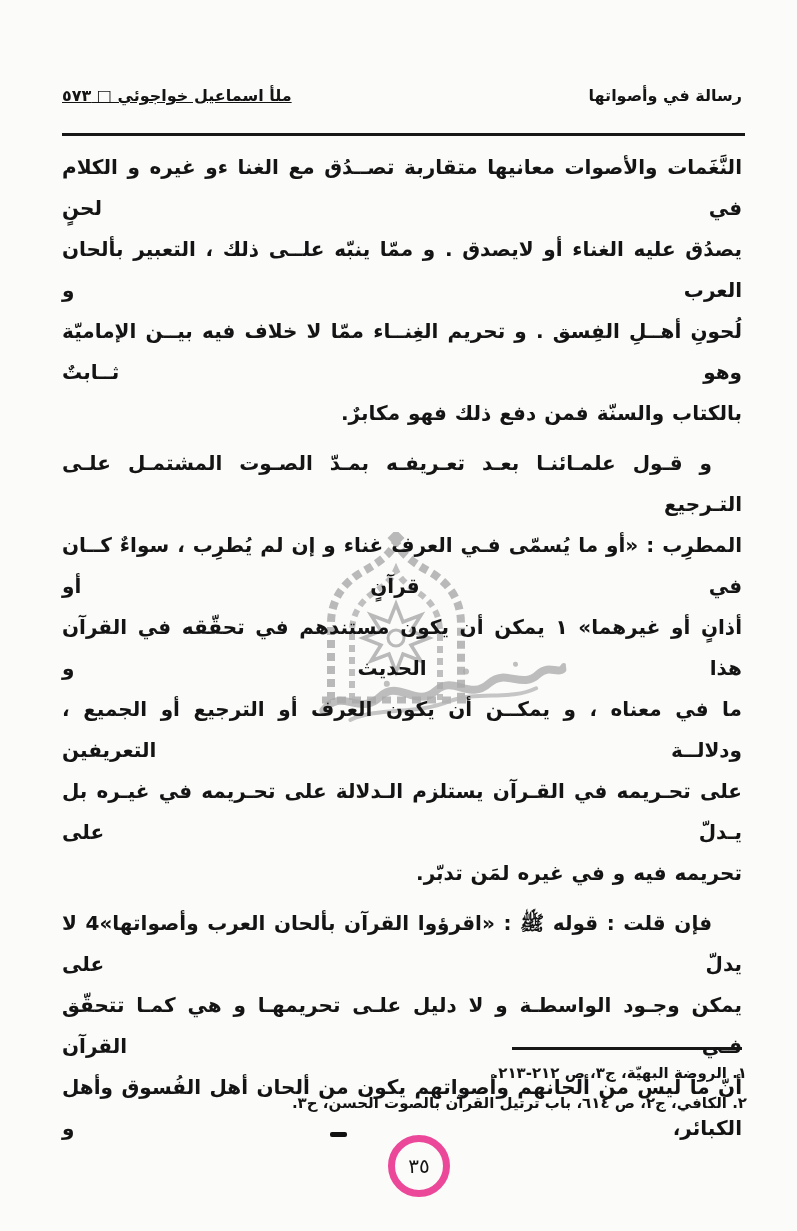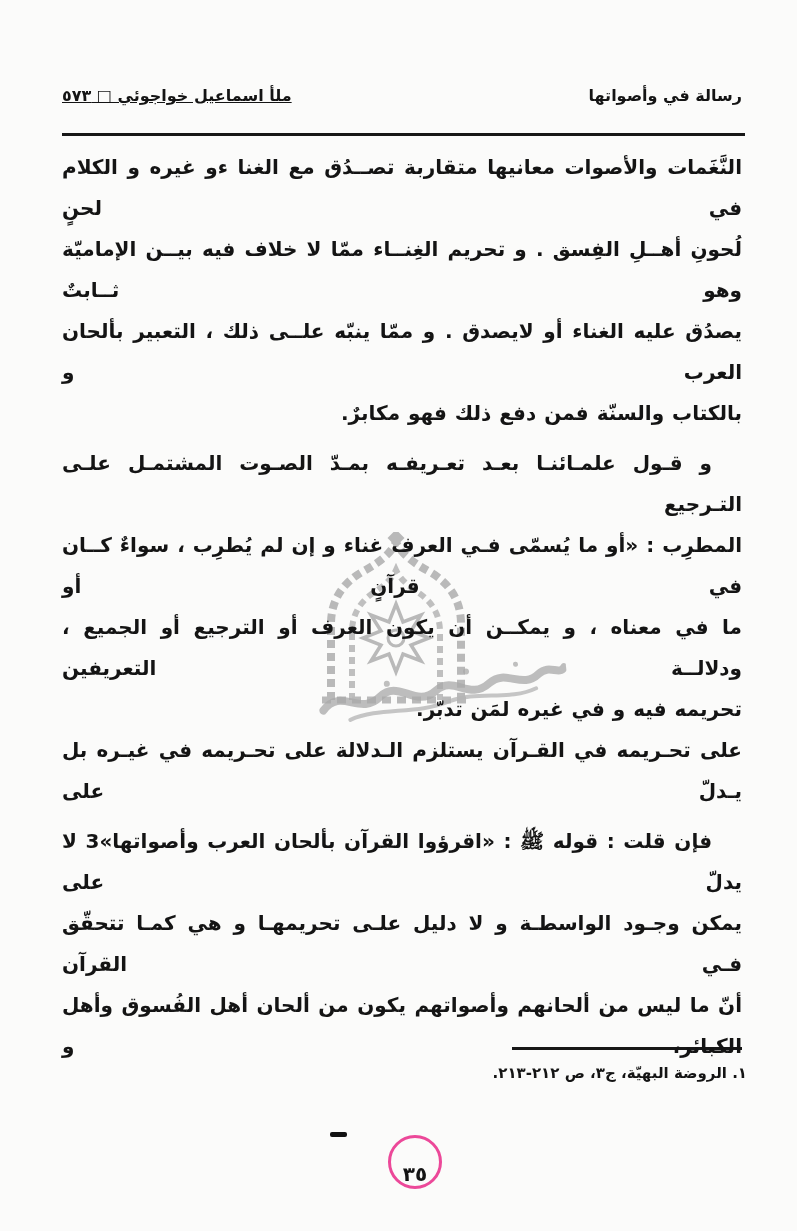--- a/index.html
+++ b/index.html
@@ -51,23 +51,23 @@
     font-size:15px;font-weight:bold;line-height:30px;
   }
 
   
   .dash-mark{
     position:absolute;top:1132px;left:330px;width:17px;height:5px;
     background:#111;border-radius:2px;
   }
   .page-num{
     position:absolute;top:1135px;left:388px;
-    width:48px;height:48px;border:3px solid #ec4899;border-radius:50%;
-    display:flex;align-items:flex-end;justify-content:center;
-    font-size:20px;font-weight:bold;
+    width:48px;height:48px;border:7px solid #ec4899;border-radius:50%;
+    display:flex;align-items:center;justify-content:center;
+    font-size:20px;font-weight:normal;
   }
 </style>
 </head>
 <body>
 
 <div class="page">
 
   <div class="header">
     <span class="right-title">رسالة في وأصواتها</span>
     <span class="left-title">ملأ اسماعيل خواجوئي □ ٥٧٣</span>
@@ -95,42 +95,44 @@
       <path d="M30,46 C60,36 96,48 130,38 C160,30 190,44 218,34" stroke="#b4b4b4" stroke-width="4" fill="none" stroke-linecap="round"></path>
       <circle cx="70" cy="14" r="3" fill="#ababab"></circle>
       <circle cx="150" cy="10" r="3" fill="#ababab"></circle>
       <circle cx="200" cy="8" r="2.5" fill="#ababab"></circle>
     </svg>
   </div>
 
   <div class="body-text">
     <div class="para">
       <div class="pline">النَّغَمات والأصوات معانيها متقاربة تصــدُق مع الغنا ءو غيره و الكلام في لحنٍ</div>
+      <div class="pline">يصدُق عليه الغناء أو لايصدق . و ممّا ينبّه علــى ذلك ، التعبير بألحان العرب و</div>
       <div class="pline">لُحونِ أهــلِ الفِسق . و تحريم الغِنــاء ممّا لا خلاف فيه بيــن الإماميّة وهو ثــابتٌ</div>
-      <div class="pline">يصدُق عليه الغناء أو لايصدق . و ممّا ينبّه علــى ذلك ، التعبير بألحان العرب و</div>
       <div class="pline last">بالكتاب والسنّة فمن دفع ذلك فهو مكابرٌ.</div>
     </div>
     <div class="para">
       <div class="pline first">و قـول علمـائنـا بعـد تعـريفـه بمـدّ الصـوت المشتمـل علـى التـرجيع</div>
       <div class="pline">المطرِب : «أو ما يُسمّى فـي العرف غناء و إن لم يُطرِب ، سواءٌ كــان في قرآنٍ أو</div>
+      <div class="pline">أذانٍ أو غيرهما» ١ يمكن أن يكون مستندهم في تحقّقه في القرآن هذا الحديث و</div>
       <div class="pline">ما في معناه ، و يمكــن أن يكون العرف أو الترجيع أو الجميع ، ودلالــة التعريفين</div>
+      <div class="pline">على تحـريمه في القـرآن يستلزم الـدلالة على تحـريمه في غيـره بل يـدلّ على</div>
       <div class="pline last">تحريمه فيه و في غيره لمَن تدبّر.</div>
-      <div class="pline">على تحـريمه في القـرآن يستلزم الـدلالة على تحـريمه في غيـره بل يـدلّ على</div>
     </div>
     <div class="para">
-      <div class="pline first">فإن قلت : قوله ﷺ : «اقرؤوا القرآن بألحان العرب وأصواتها»3 لا يدلّ على</div>
+      <div class="pline first">فإن قلت : قوله ﷺ : «اقرؤوا القرآن بألحان العرب وأصواتها»4 لا يدلّ على</div>
       <div class="pline">يمكن وجـود الواسطـة و لا دليل علـى تحريمهـا و هي كمـا تتحقّق فـي القرآن</div>
       <div class="pline">أنّ ما ليس من ألحانهم وأصواتهم يكون من ألحان أهل الفُسوق وأهل الكبائر، و</div>
 
     </div>
   </div>
 
   <div class="footnote-sep"></div>
   <div class="footnotes">
     <div>١. الروضة البهيّة، ج٣، ص ٢١٢-٢١٣.</div>
+    <div>٢. الكافي، ج٢، ص ٦١٤، باب ترتيل القرآن بالصوت الحسن، ح٣.</div>
   </div>
 
   <div class="dash-mark"></div>
   <div class="page-num">
     <span>٣٥</span>
   </div>
 
 </div>
 
 </body></html>

